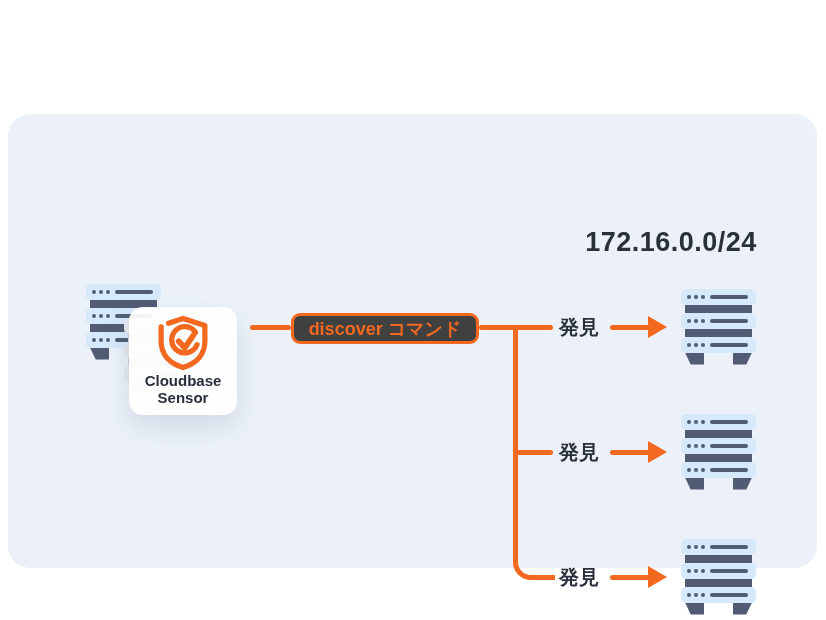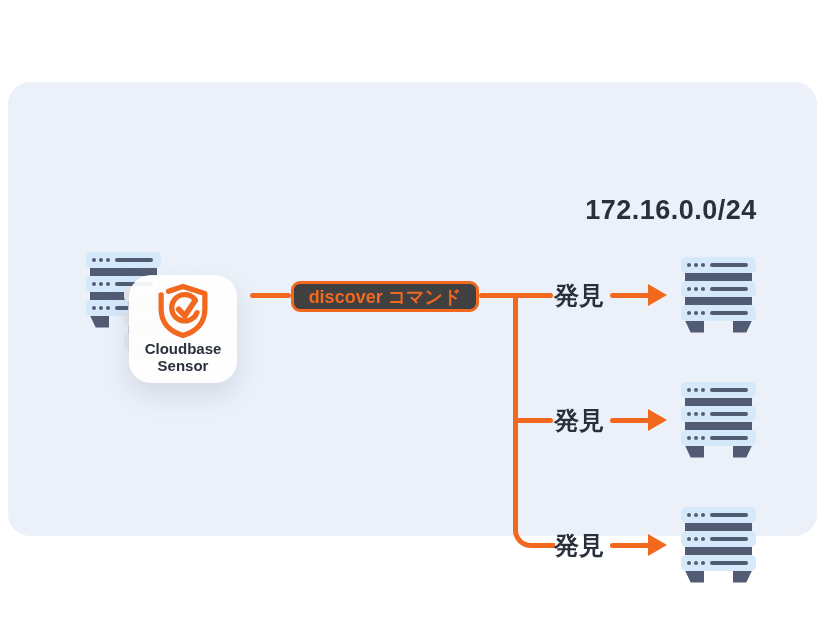--- a/index.html
+++ b/index.html
@@ -7,21 +7,21 @@
     --panel-bg:#ECF1F9;
     --text-dark:#2A2F3C;
     --server-blue:#D6E9FB;
     --server-dark:#515C74;
     --ghost-row:#E4E7ED;
     --ghost-dark:#C9CED9;
   }
   *{margin:0;padding:0;box-sizing:border-box;}
   html,body{width:826px;height:620px;background:#ffffff;overflow:hidden;
     font-family:"Liberation Sans","DejaVu Sans",sans-serif;}
-  .page{position:relative;width:826px;height:456px;background:#ffffff;}
+  .page{position:relative;width:826px;height:456px;background:#ffffff;margin-top:32px;}
   .panel{position:absolute;left:8px;top:82px;width:809px;height:454px;
     background:var(--panel-bg);border-radius:22px;}
 
   
   .cidr{position:absolute;left:563px;top:113px;width:200px;text-align:center;
     font-size:27px;font-weight:700;color:var(--text-dark);letter-spacing:0.5px;}
 
   
   .server-slot{position:absolute;width:75px;}
   .server{display:flex;flex-direction:column;width:75px;}
@@ -38,21 +38,21 @@
   .srv-foot.right{clip-path:polygon(0 0,100% 0,70% 100%,0 100%);}
 
   .left-server{left:78px;top:170px;z-index:1;}
   .ghost-server{left:116px;top:204px;z-index:2;--row-bg:var(--ghost-row);--dark:var(--ghost-dark);}
   .rs1{left:673px;top:175px;}
   .rs2{left:673px;top:300px;}
   .rs3{left:673px;top:425px;}
 
   
   .sensor-card{position:absolute;left:121px;top:193px;width:108px;height:108px;
-    background:rgba(255,255,255,0.92);border-radius:22px;z-index:3;
+    background:rgba(255,255,255,0.92);border-radius:14px;z-index:3;
     box-shadow:0 12px 28px rgba(50,70,110,0.14);
     display:flex;flex-direction:column;align-items:center;}
   .sensor-card svg{margin-top:7px;}
   .card-title{margin-top:1px;text-align:center;font-size:15px;font-weight:700;
     color:var(--text-dark);line-height:16.5px;}
 
   
   .h-line{position:absolute;height:5px;background:var(--accent);border-radius:3px;}
   .line-card-badge{left:242px;top:210.5px;width:41px;}
   .line-badge-trunk{left:471px;top:210.5px;width:74px;}
@@ -62,21 +62,21 @@
     border-bottom-left-radius:18px;}
 
   
   .command-badge{position:absolute;left:283px;top:199px;width:188px;height:31px;
     background:#404040;border:3px solid var(--accent);border-radius:9px;
     display:flex;align-items:center;justify-content:center;}
   .command-badge span{font-size:18px;font-weight:700;color:var(--accent);white-space:nowrap;}
 
   
   .hakken{position:absolute;left:543px;width:56px;height:32px;line-height:32px;
-    text-align:center;font-size:25px;font-weight:700;color:var(--text-dark);}
+    text-align:center;font-size:20px;font-weight:700;color:var(--text-dark);}
   .hk1{top:197px;} .hk2{top:322px;} .hk3{top:447px;}
   .arrow-shaft{position:absolute;left:602px;width:40px;height:5px;
     background:var(--accent);border-radius:3px;}
   .as1{top:210.5px;} .as2{top:335.5px;} .as3{top:460.5px;}
   .arrow-head{position:absolute;left:640px;width:0;height:0;
     border-left:19px solid var(--accent);
     border-top:11px solid transparent;border-bottom:11px solid transparent;}
   .ah1{top:202px;} .ah2{top:327px;} .ah3{top:452px;}
 </style>
 </head>

